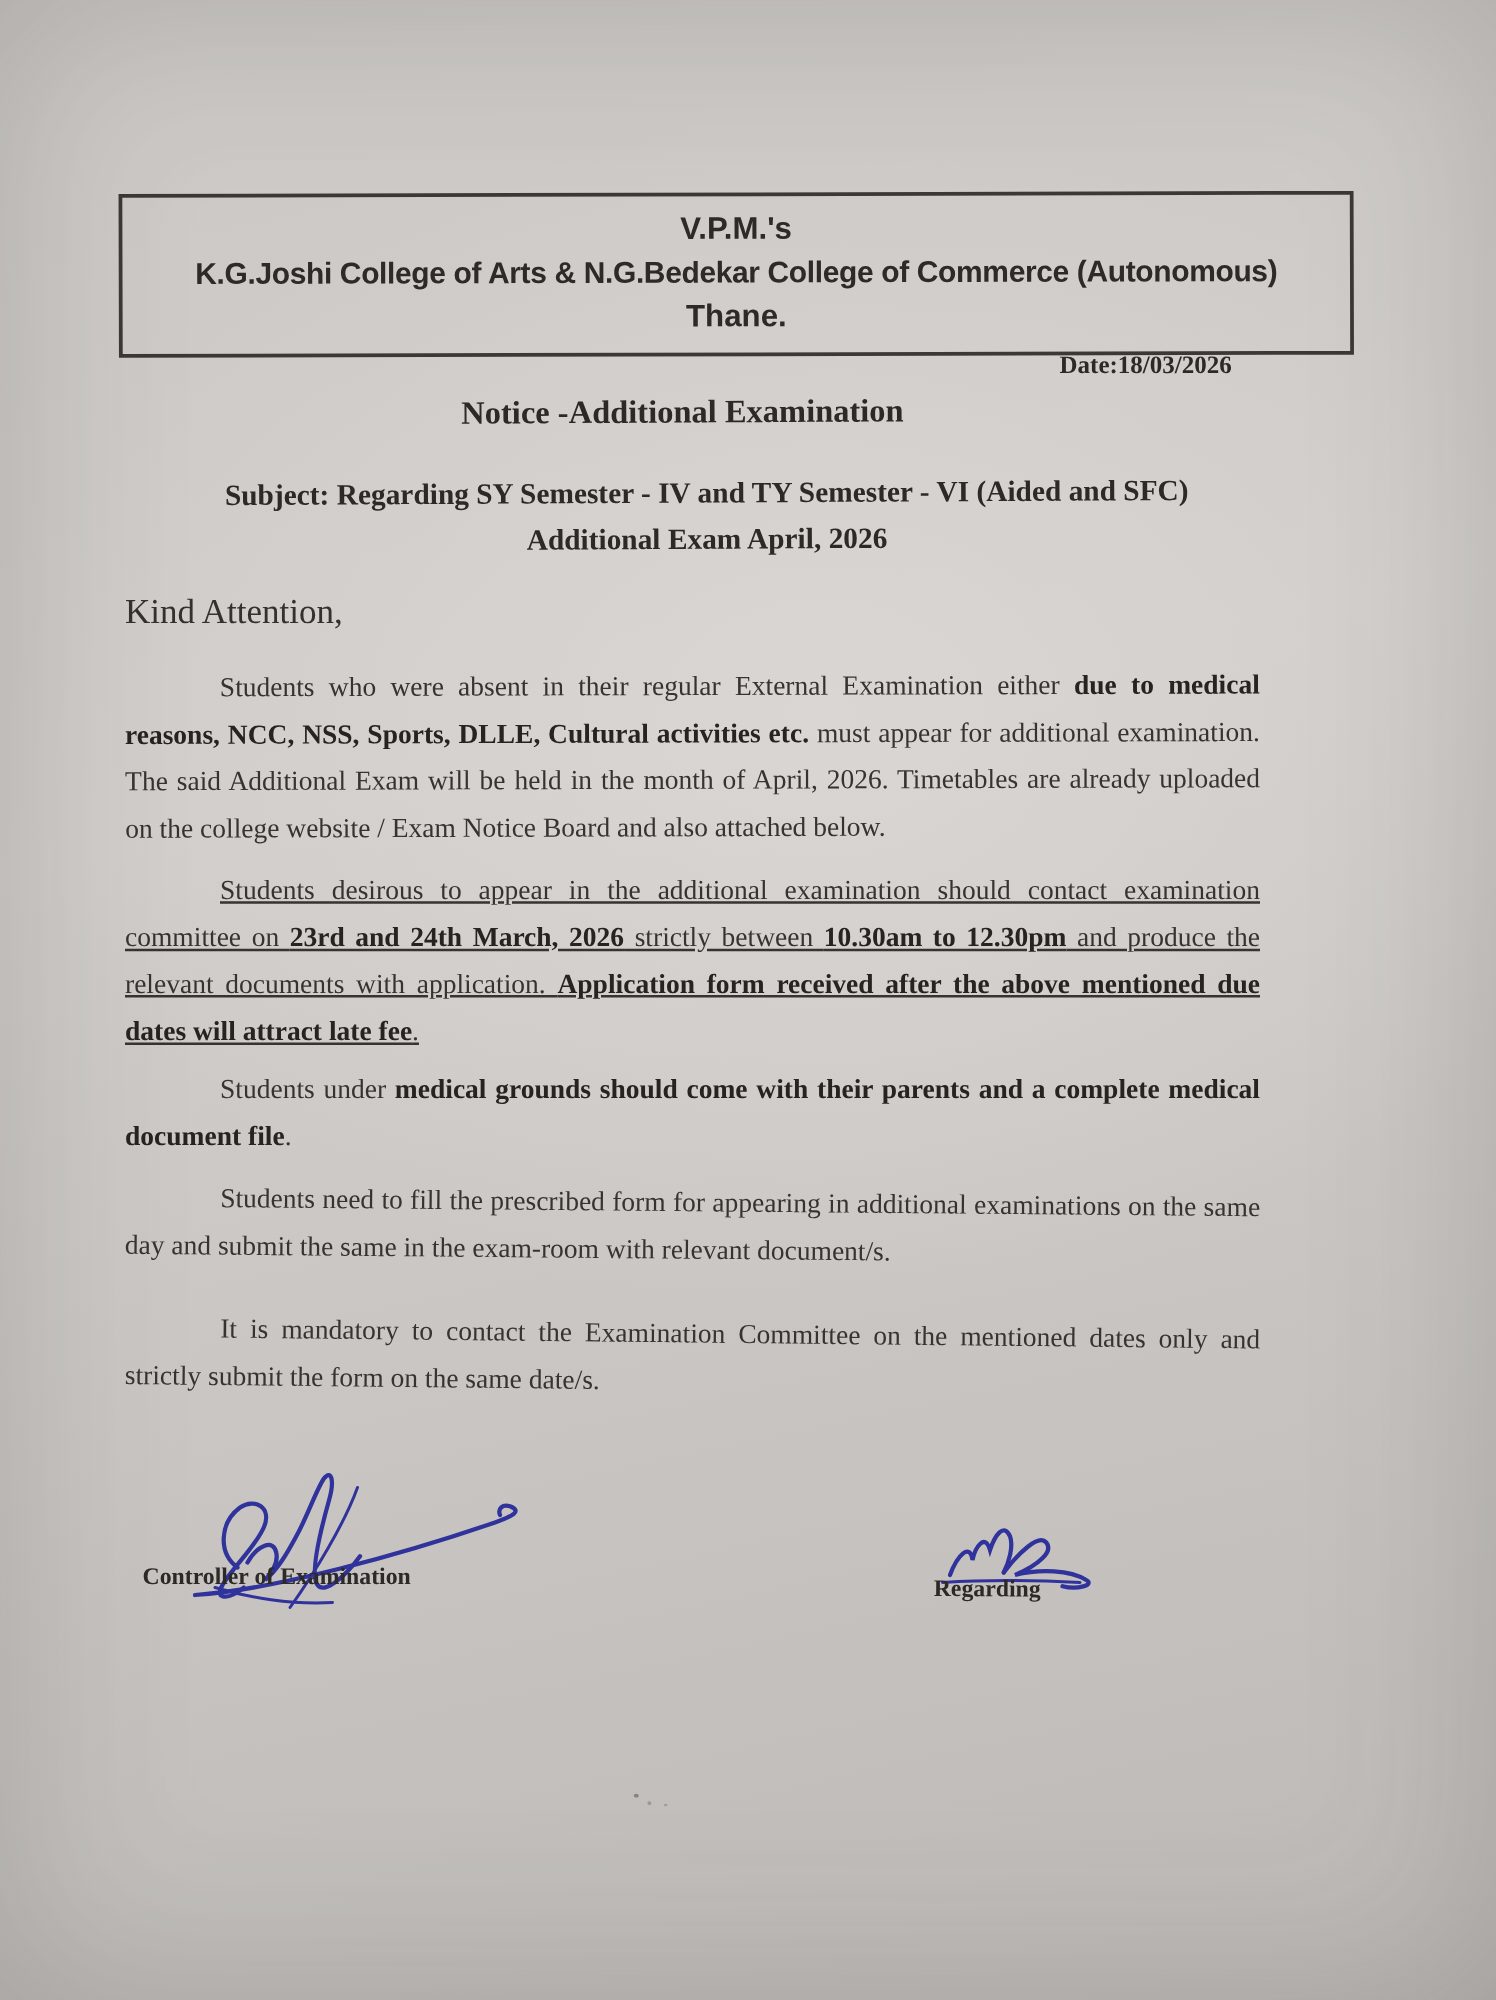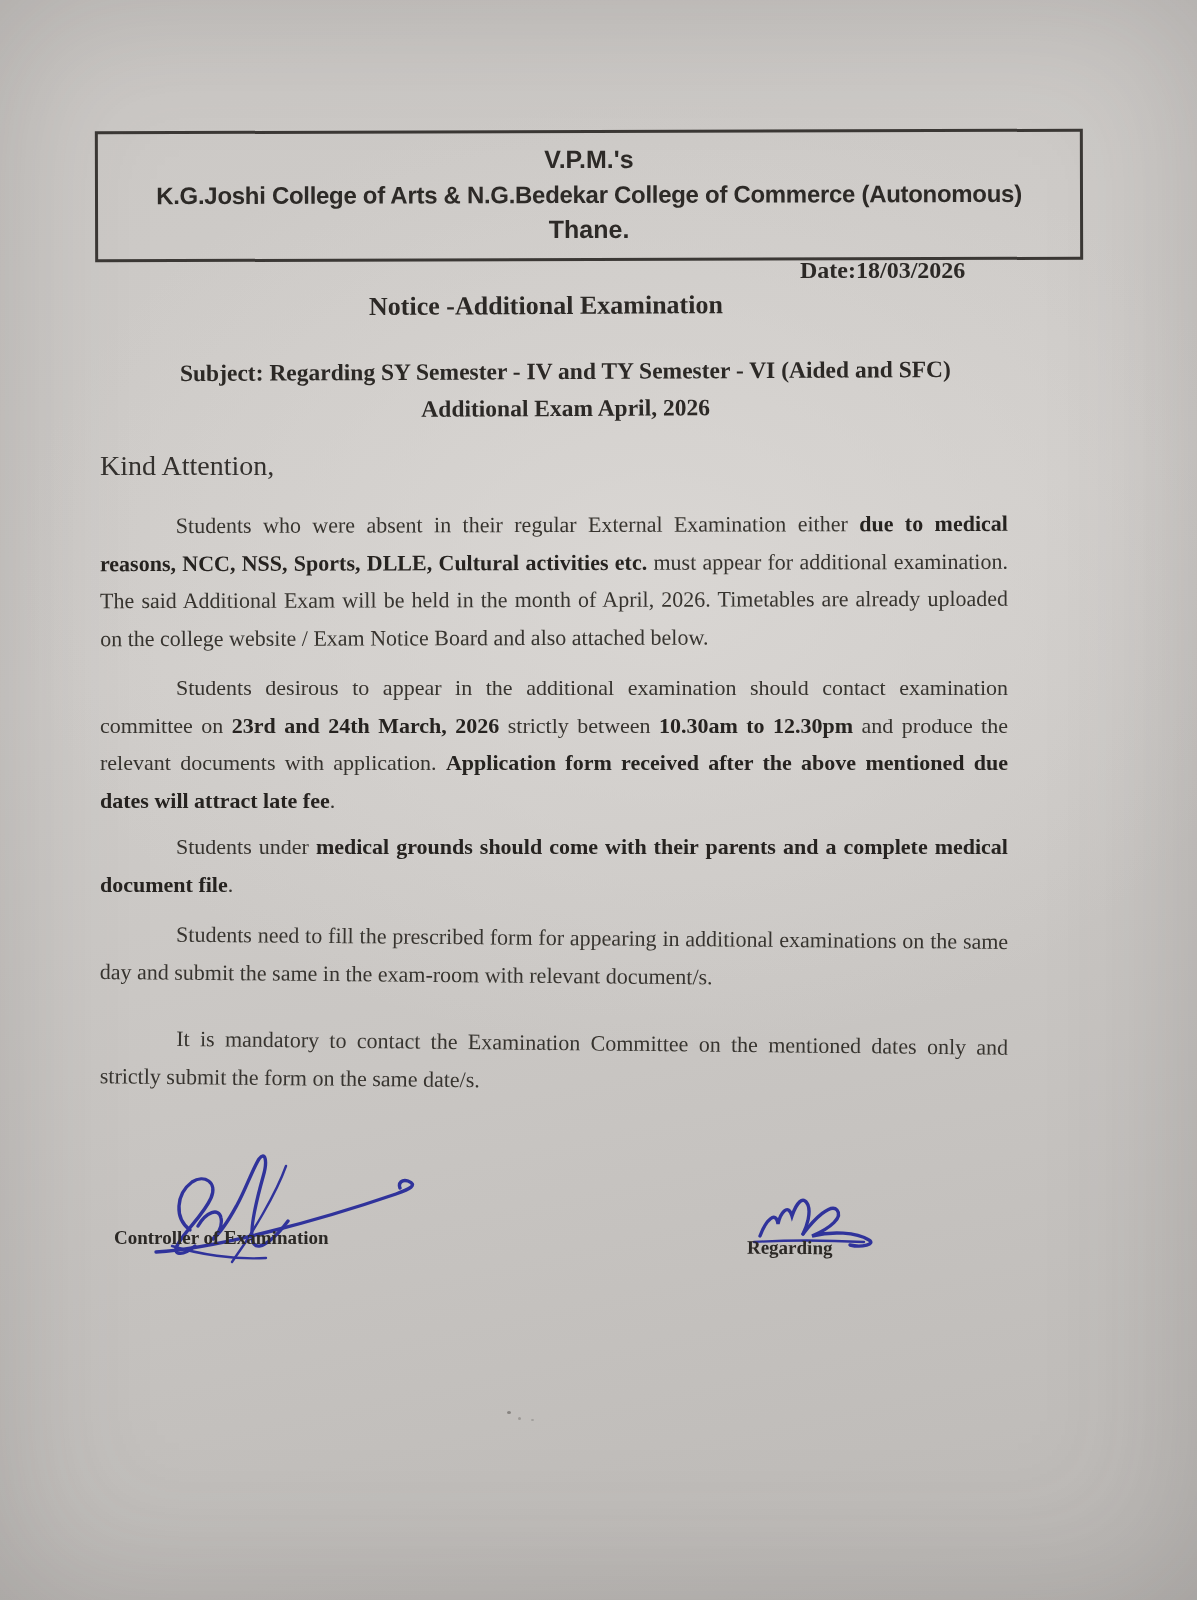--- a/index.html
+++ b/index.html
@@ -11,56 +11,56 @@
     position:relative;width:1197px;height:1600px;
     background:
       radial-gradient(ellipse 920px 680px at 55% 36%, rgba(218,215,212,.9) 0%, rgba(218,215,212,0) 70%),
       linear-gradient(168deg,#cbc8c5 0%,#d0cdca 38%,#c9c6c3 62%,#bcb9b6 100%);
     color:#34312e;
   }
   .page::after{
     content:"";position:absolute;inset:0;pointer-events:none;
     box-shadow:inset 0 0 150px rgba(70,66,62,.22);
   }
-  .content{position:absolute;inset:0;filter:blur(.3px);}
+  .content{position:absolute;inset:0;filter:blur(.3px);margin-top:24px;}
 
   .letterhead{
     position:absolute;left:95px;top:130px;width:988px;box-sizing:border-box;
     border:3px solid #3b3835;padding:9px 6px 11px;
     text-align:center;font-family:"Liberation Sans","DejaVu Sans",sans-serif;
     font-weight:bold;color:#2d2a27;line-height:35px;font-size:24px;
     transform:rotate(-0.15deg);
   }
   .letterhead .org-line{font-size:25px;}
   .letterhead .college-line{font-size:24px;letter-spacing:-.3px;}
   .letterhead .city-line{font-size:25px;}
 
   .date-line{
-    position:absolute;left:800px;top:257px;width:233px;text-align:left;
-    font-weight:bold;font-size:24px;color:#2c2926;
+    position:absolute;left:800px;top:257px;width:233px;text-align:center;
+    font-weight:bold;font-size:20px;color:#2c2926;
   }
   .notice-title{
     position:absolute;left:369px;top:291px;
     font-weight:bold;font-size:26px;color:#2c2926;transform:rotate(-0.3deg);
   }
   .subject-block{
     position:absolute;left:158px;top:353px;width:815px;text-align:center;
     font-weight:bold;font-size:23.5px;line-height:37px;color:#2c2926;
     transform:rotate(-0.3deg);
   }
   .salutation{position:absolute;left:100px;top:450px;font-size:28px;}
 
   .para{
     position:absolute;left:100px;width:908px;margin:0;
     font-size:22px;line-height:37.5px;text-align:justify;text-indent:76px;
     color:#37342f;
   }
   .para b{color:#262320;}
   #p1{top:506px;transform:rotate(-0.15deg);}
-  #p2{top:669px;}
+  #p2{top:669px;text-decoration:underline;}
   #p3{top:828px;}
   #p4{top:919px;transform:rotate(0.5deg);}
   #p5{top:1024px;transform:rotate(0.6deg);}
 
   .sig-ink{position:absolute;pointer-events:none;}
   .sig-ink path{fill:none;stroke:#30339b;stroke-linecap:round;}
   .sig-ink .thick{stroke-width:3.4px;}
   .sig-ink .thin{stroke-width:2.4px;}
   .sig-left-ink{left:138px;top:1150px;}
   .sig-right-ink{left:746px;top:1190px;}

